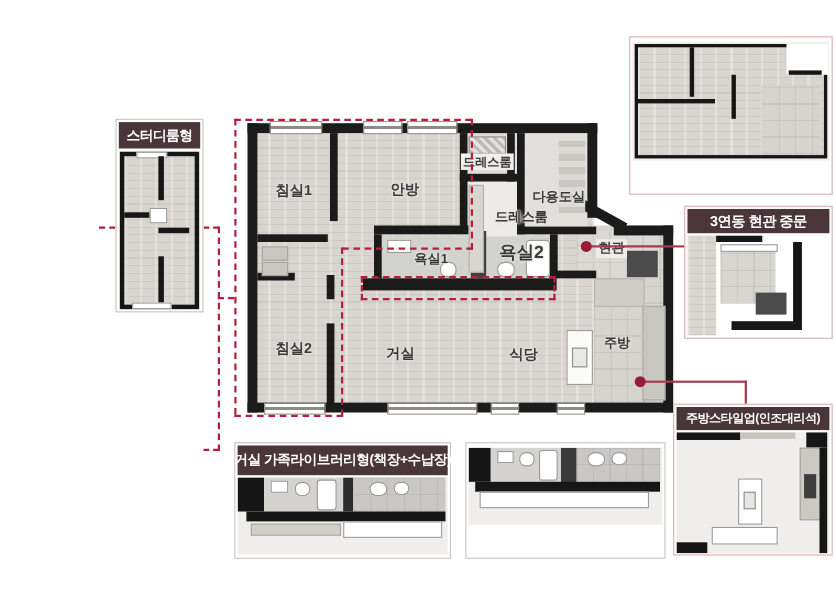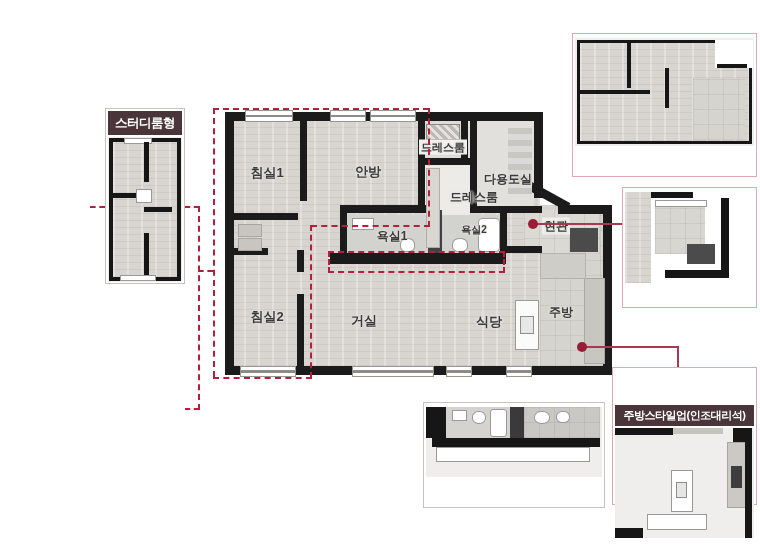--- a/index.html
+++ b/index.html
@@ -95,25 +95,25 @@
     <div class="win" style="left:352px;top:366px;width:80px;height:9px;"></div>
     <div class="win" style="left:446px;top:366px;width:24px;height:9px;"></div>
     <div class="win" style="left:506px;top:366px;width:24px;height:9px;"></div>
 
     <div class="rlabel" style="left:267px;top:173px;">침실1</div>
     <div class="rlabel" style="left:368px;top:172px;">안방</div>
     <div class="rlabel" style="left:443px;top:147px;font-size:11px;background:#f4f2ef;padding:0 2px;">드레스룸</div>
     <div class="rlabel" style="left:474px;top:197px;font-size:12px;">드레스룸</div>
     <div class="rlabel" style="left:508px;top:179px;font-size:12px;">다용도실</div>
     <div class="rlabel" style="left:392px;top:236px;font-size:12px;">욕실1</div>
-    <div class="rlabel" style="left:474px;top:230px;font-size:10px;">욕실2</div>
+    <div class="rlabel" style="left:474px;top:230px;font-size:16px;">욕실2</div>
     <div class="rlabel" style="left:556px;top:226px;font-size:12px;background:#efeeeb;padding:0 2px;">현관</div>
     <div class="rlabel" style="left:267px;top:317px;">침실2</div>
     <div class="rlabel" style="left:364px;top:321px;">거실</div>
-    <div class="rlabel" style="left:489px;top:322px;">식당</div>
+    <div class="rlabel" style="left:476px;top:322px;">식당</div>
     <div class="rlabel" style="left:561px;top:312px;font-size:12px;">주방</div>
   </div>
 
   <div class="dash-h" style="left:213px;top:108px;width:216px;"></div>
   <div class="dash-v" style="left:428px;top:108px;height:119px;"></div>
   <div class="dash-h" style="left:311px;top:225px;width:119px;"></div>
   <div class="dash-v" style="left:310px;top:225px;height:153px;"></div>
   <div class="dash-h" style="left:213px;top:377px;width:99px;"></div>
   <div class="dash-v" style="left:213px;top:108px;height:269px;"></div>
   <div class="dash-rect" style="left:328px;top:251px;width:173px;height:18px;"></div>
@@ -152,47 +152,65 @@
       <div class="abs" style="left:140px;top:2px;width:38px;height:28px;background:#fff;"></div>
       <div class="tbar" style="left:52px;top:5px;width:4px;height:45px;"></div>
       <div class="tbar" style="left:5px;top:52px;width:70px;height:4px;"></div>
       <div class="tbar" style="left:90px;top:30px;width:4px;height:40px;"></div>
       <div class="gray tile" style="left:118px;top:40px;width:52px;height:62px;"></div>
       <div class="tbar" style="left:142px;top:26px;width:30px;height:4px;"></div>
     </div>
   </div>
 
   <div class="callout pink" style="left:622px;top:187px;width:135px;height:121px;">
+    <div class="chead" style="height:22px;font-size:13px;">3연동 현관 중문</div>
     <div class="thumb" style="height:91px;background:#fff;">
       <div class="abs wood" style="left:0;top:0;width:26px;height:91px;"></div>
       <div class="tbar" style="left:26px;top:0;width:42px;height:6px;"></div>
       <div class="gray tile" style="left:30px;top:12px;width:50px;height:50px;background-color:#d8d6d1;"></div>
       <div class="twin" style="left:30px;top:8px;width:50px;height:5px;"></div>
       <div class="gray" style="left:62px;top:52px;width:28px;height:20px;background:#4b4b4b;"></div>
       <div class="tbar" style="left:96px;top:6px;width:8px;height:80px;"></div>
       <div class="tbar" style="left:40px;top:78px;width:60px;height:8px;"></div>
     </div>
   </div>
 
   <div class="callout pink" style="left:612px;top:367px;width:145px;height:138px;">
-    <div class="chead" style="height:21px;font-size:11px;margin-top:35px;">주방스타일업(인조대리석)</div>
+    <div class="chead" style="height:21px;font-size:11px;">주방스타일업(인조대리석)</div>
     <div class="thumb wood" style="height:110px;">
       <div class="tbar" style="left:0;top:0;width:58px;height:7px;"></div>
       <div class="gray" style="left:58px;top:0;width:50px;height:6px;background:#c6c4bf;"></div>
       <div class="tbar" style="left:118px;top:0;width:19px;height:14px;"></div>
       <div class="gray" style="left:112px;top:14px;width:18px;height:64px;background:#ccc9c4;border:1px solid #a8a5a0;"></div>
       <div class="gray" style="left:116px;top:38px;width:11px;height:22px;background:#3d3d3d;"></div>
       <div class="twin" style="left:56px;top:42px;width:20px;height:40px;"></div>
       <div class="gray" style="left:61px;top:54px;width:9px;height:14px;background:#e6e6e4;border:1px solid #8c8c88;"></div>
       <div class="twin" style="left:32px;top:86px;width:58px;height:14px;"></div>
       <div class="tbar" style="left:0;top:100px;width:28px;height:10px;"></div>
       <div class="tbar" style="left:130px;top:14px;width:7px;height:96px;"></div>
     </div>
   </div>
 
+  <div class="callout" style="left:213px;top:402px;width:197px;height:106px;">
+    <div class="chead" style="height:27px;font-size:12.5px;">거실 가족라이브러리형(책장+수납장)</div>
+    <div class="thumb wood" style="height:70px;">
+      <div class="gray" style="left:24px;top:0;width:82px;height:31px;background:#d5d3cf;"></div>
+      <div class="gray tile" style="left:106px;top:0;width:83px;height:31px;background-color:#c9c8c4;"></div>
+      <div class="tbar" style="left:0;top:0;width:24px;height:31px;"></div>
+      <div class="twin" style="left:30px;top:3px;width:14px;height:9px;"></div>
+      <div class="twin" style="left:52px;top:4px;width:12px;height:11px;border-radius:45%;"></div>
+      <div class="twin" style="left:72px;top:2px;width:16px;height:26px;border-radius:3px;"></div>
+      <div class="gray" style="left:96px;top:0;width:9px;height:31px;background:#2c2c2c;"></div>
+      <div class="twin" style="left:120px;top:4px;width:14px;height:11px;border-radius:45%;"></div>
+      <div class="twin" style="left:142px;top:4px;width:12px;height:10px;border-radius:45%;"></div>
+      <div class="tbar" style="left:8px;top:31px;width:181px;height:9px;"></div>
+      <div class="gray" style="left:12px;top:42px;width:80px;height:9px;background:#d2cfca;border:1px solid #a8a5a0;"></div>
+      <div class="twin" style="left:96px;top:40px;width:88px;height:13px;"></div>
+    </div>
+  </div>
 
   <div class="callout" style="left:423px;top:402px;width:182px;height:106px;">
     <div class="thumb wood" style="height:70px;">
       <div class="gray" style="left:20px;top:0;width:70px;height:31px;background:#d5d3cf;"></div>
       <div class="gray tile" style="left:98px;top:0;width:76px;height:31px;background-color:#c9c8c4;"></div>
       <div class="tbar" style="left:0;top:0;width:20px;height:31px;"></div>
       <div class="twin" style="left:26px;top:3px;width:13px;height:9px;"></div>
       <div class="twin" style="left:46px;top:4px;width:12px;height:11px;border-radius:45%;"></div>
       <div class="twin" style="left:64px;top:2px;width:15px;height:26px;border-radius:3px;"></div>
       <div class="gray" style="left:84px;top:0;width:14px;height:36px;background:#3a3a3a;"></div>

